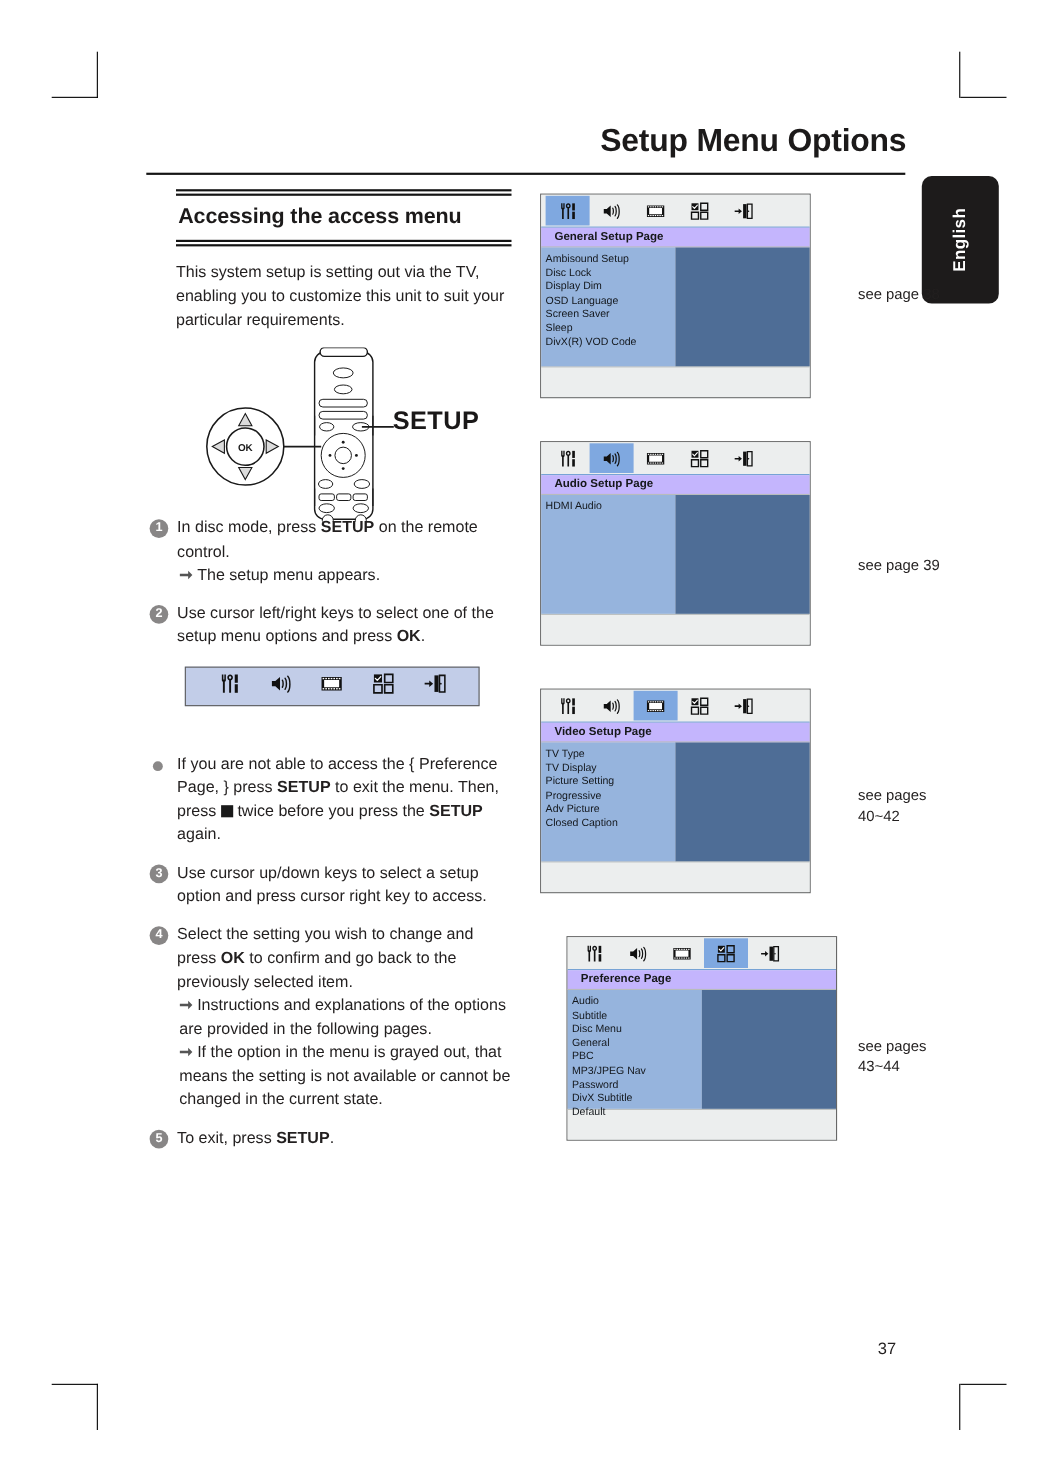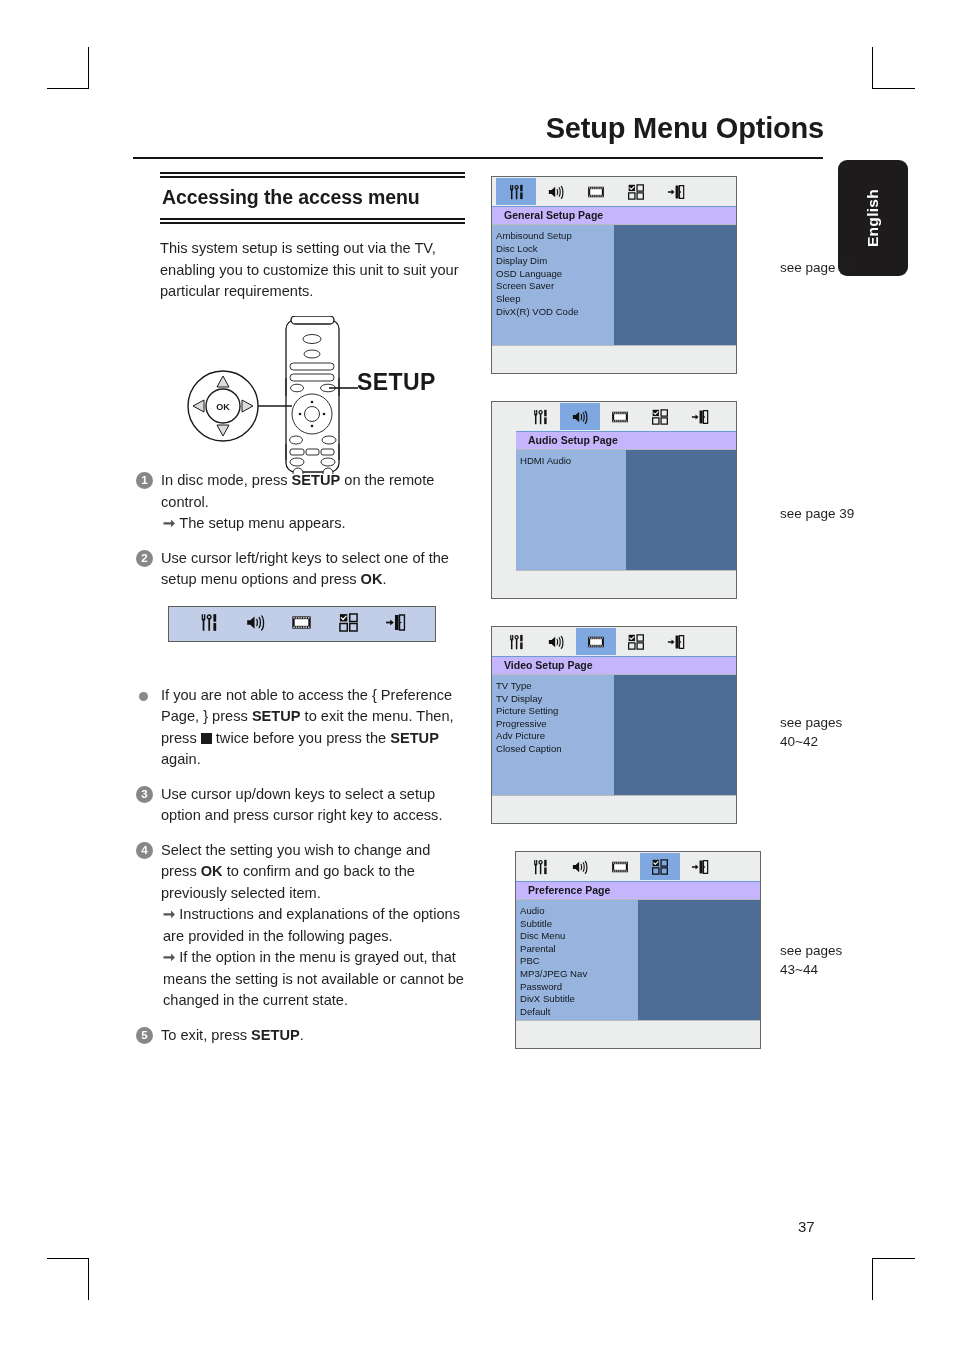--- a/index.html
+++ b/index.html
@@ -207,21 +207,21 @@
     background: #c4b5fd;
     font-size: 10.5px;
     font-weight: bold;
     color: #16181a;
     padding-left: 12px;
     line-height: 17px;
     border-bottom: 1px solid #b8bcbc;
   }
   .osd-body {
     display: flex;
-    height: 120px;
+    height: 108px;
   }
   .osd-left {
     width: 50%;
     background: #96b4dd;
     padding: 5px 0 0 4px;
     box-sizing: border-box;
   }
   .osd-right {
     width: 50%;
     background: #4e6d96;
@@ -513,21 +513,21 @@
         <div class="osd-item">Display Dim</div>
         <div class="osd-item">OSD Language</div>
         <div class="osd-item">Screen Saver</div>
         <div class="osd-item">Sleep</div>
         <div class="osd-item">DivX(R) VOD Code</div>
       </div>
       <div class="osd-right"></div>
     </div>
     <div class="osd-footer"></div>
   </div>
-<div class="osd" style="top:401px;padding-left:24px;">
+<div class="osd" style="top:401px;">
     <div class="osd-tabbar">
       <div class="osd-tab">
         <svg width="18" height="18" viewBox="0 0 24 24">
           <g fill="#111111">
             <path d="M4.2 2.5h1.6v5.3h1.0V2.5h1.6v6.0c0 .8-.5 1.3-1.1 1.5v11.5h-2V10c-.6-.2-1.1-.7-1.1-1.5z"></path>
             <path d="M12.8 2.5c1.7 0 2.9 1.4 2.9 3.1 0 1.4-.8 2.5-1.9 2.9v13h-2V8.5c-1.1-.4-1.9-1.5-1.9-2.9 0-1.7 1.2-3.1 2.9-3.1zm0 1.8c-.7 0-1.2.6-1.2 1.3s.5 1.3 1.2 1.3 1.2-.6 1.2-1.3-.5-1.3-1.2-1.3z"></path>
             <rect x="17.6" y="2.5" width="3.2" height="8.6"></rect>
             <rect x="17.6" y="12.6" width="3.2" height="8.9"></rect>
           </g>
         </svg>
@@ -749,21 +749,21 @@
           </g>
         </svg>
       </div>
     </div>
     <div class="osd-titlebar">Preference Page</div>
     <div class="osd-body">
       <div class="osd-left">
         <div class="osd-item">Audio</div>
         <div class="osd-item">Subtitle</div>
         <div class="osd-item">Disc Menu</div>
-        <div class="osd-item">Parental</div>
+        <div class="osd-item">General</div>
         <div class="osd-item">PBC</div>
         <div class="osd-item">MP3/JPEG Nav</div>
         <div class="osd-item">Password</div>
         <div class="osd-item">DivX Subtitle</div>
         <div class="osd-item">Default</div>
       </div>
       <div class="osd-right"></div>
     </div>
     <div class="osd-footer"></div>
   </div>

